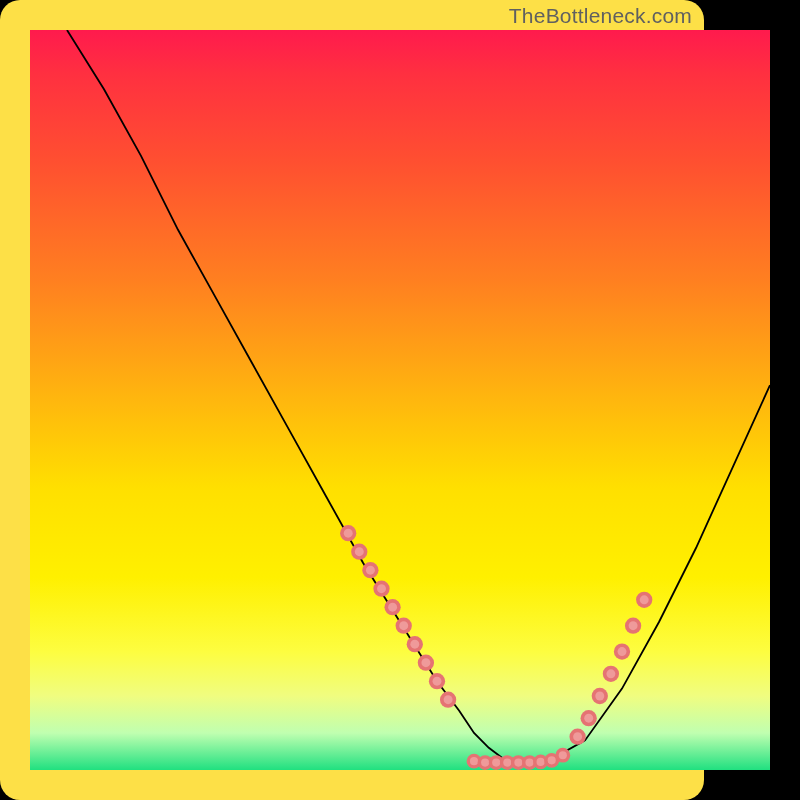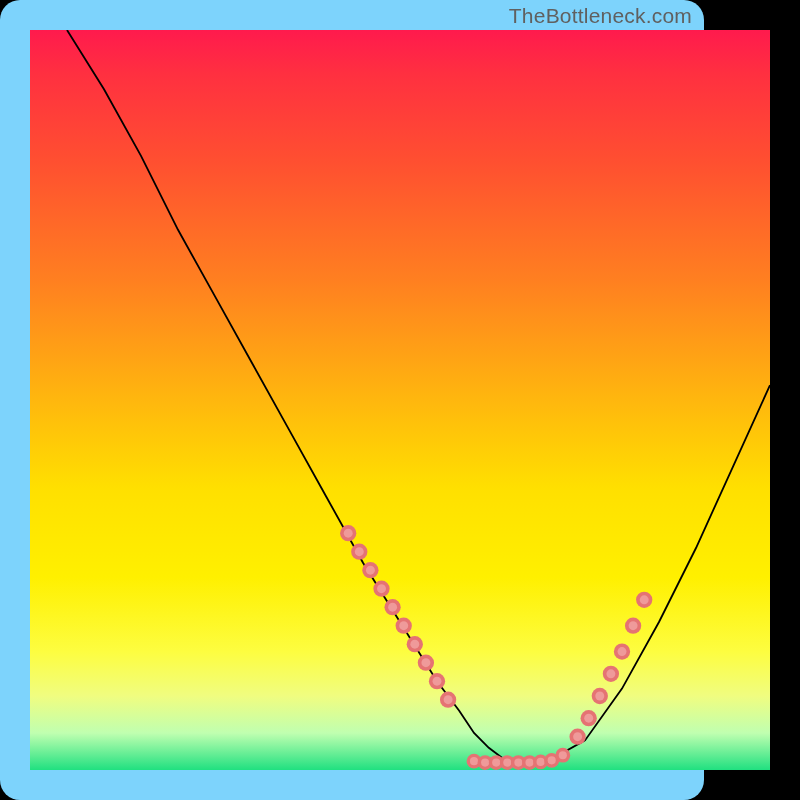--- a/index.html
+++ b/index.html
@@ -1,21 +1,21 @@
 <!DOCTYPE html>
 <html><head>
 <meta charset="utf-8">
 <style>
   * { margin: 0; padding: 0; box-sizing: border-box; }
   html, body { width: 800px; height: 800px; overflow: hidden; background: #000; }
   .container {
     width: 704px;
     height: 800px;
     position: relative;
-    background: #7dd3fc;
+    background: #fde047;
     border-radius: 20px;
   }
   .watermark {
     position: absolute;
     top: 4px;
     right: 12px;
     color: #606060;
     font-family: Arial, Helvetica, sans-serif;
     font-size: 21px;
     font-weight: 500;

